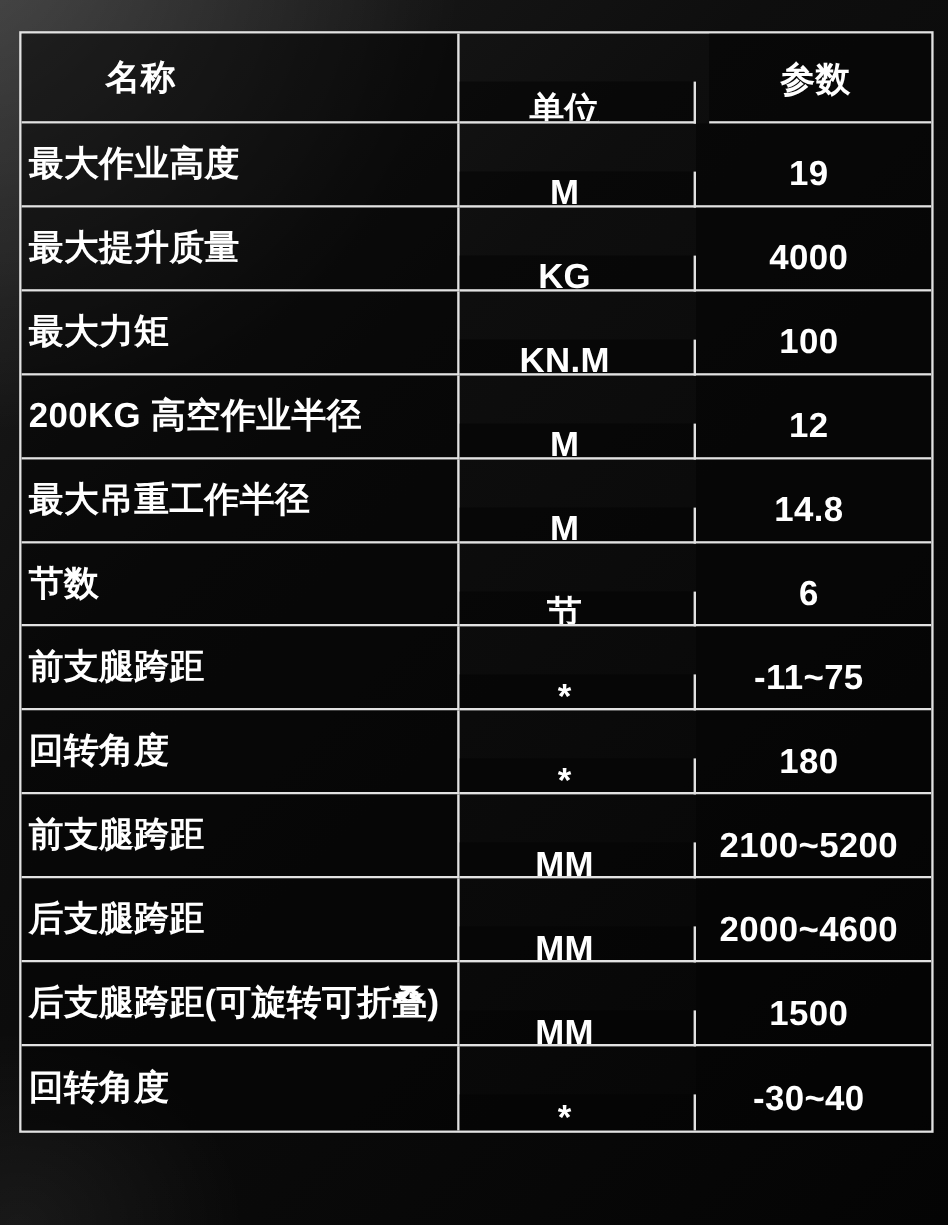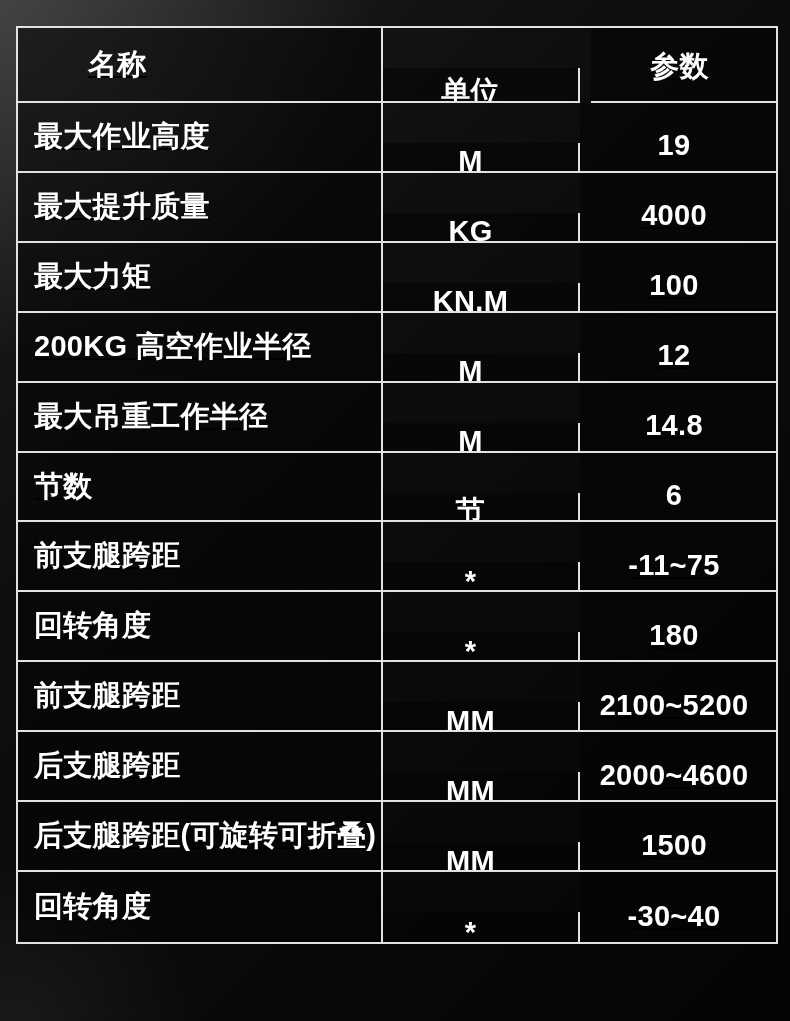--- a/index.html
+++ b/index.html
@@ -25,21 +25,20 @@
     position: absolute;
     left: 16px;
     top: 26px;
     width: 762px;
     height: 918px;
     box-sizing: border-box;
     border: 2px solid #e2e2e2;
     display: grid;
     grid-template-columns: 365px 197px 196px;
     grid-template-rows: 75px repeat(12, 1fr);
-    text-decoration: underline;
   }
   .row { display: contents; }
   .cell {
     box-sizing: border-box;
     border-right: 2px solid #e2e2e2;
     border-bottom: 2px solid #e2e2e2;
     background: rgba(4,4,4,0.55);
     color: #ffffff;
     font-weight: bold;
     font-size: 29px;
@@ -47,21 +46,21 @@
     align-items: center;
     white-space: nowrap;
     overflow: hidden;
     letter-spacing: 0.3px;
   }
   .row .cell:nth-child(3) { border-right: none; }
   .spec-table > .row:last-child .cell { border-bottom: none; }
 
   .name-cell {
     justify-content: flex-start;
-    padding-left: 16px;
+    padding-left: 6px;
   }
   .header-row .name-cell {
     padding-left: 70px;
   }
   .unit-cell {
     justify-content: center;
     padding-top: 10px;
     padding-right: 20px;
     margin-top: 40px;
   }

